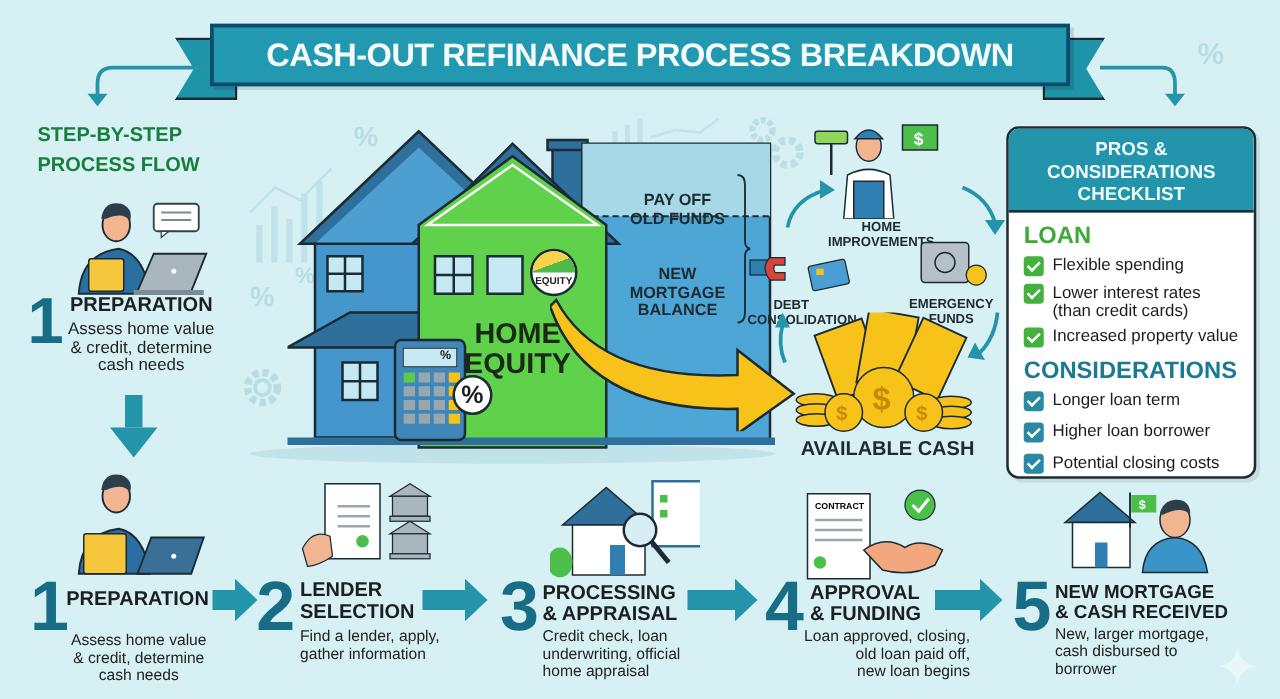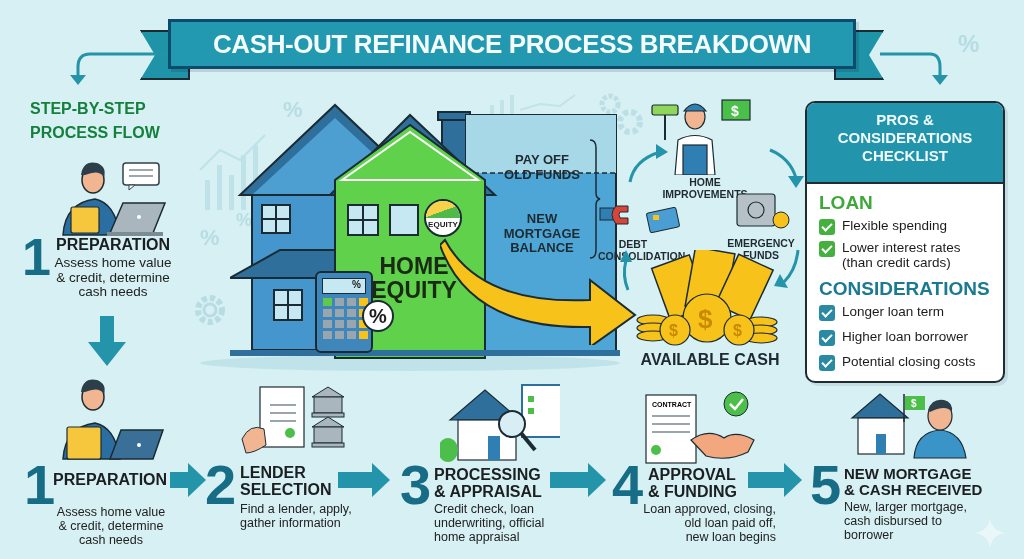--- a/index.html
+++ b/index.html
@@ -35,21 +35,21 @@
   .house-shadow { left: 200px; top: 355px; width: 420px; height: 16px; border-radius: 50%; background: #bfe3e8; }
 
   
   .checklist {
     left: 805px; top: 101px; width: 200px; height: 282px;
     background: #ffffff; border: 2px solid #1f2d33; border-radius: 10px; overflow: hidden;
     box-shadow: 3px 3px 0 rgba(0,0,0,0.08);
   }
   .checklist-head {
     background: #2294ab; color: #f1fbfd; text-align: center;
-    font-weight: bold; font-size: 15px; line-height: 18px; padding: 8px 4px 17px;
+    font-weight: bold; font-size: 15px; line-height: 18px; padding: 8px 4px 3px;
     border-bottom: 2px solid #1f2d33;
   }
   .cl-section { font-weight: bold; font-size: 19px; margin: 8px 0 4px 12px; }
   .cl-item { display: flex; align-items: flex-start; margin: 0 6px 5px 12px; font-size: 13.5px; line-height: 15px; color: #1c1c1c; }
   .cb { width: 16px; height: 16px; border-radius: 3px; flex: 0 0 16px; margin-right: 7px; margin-top: 1px; position: relative; }
   .cb::after {
     content: ""; position: absolute; left: 5px; top: 2px; width: 4px; height: 8px;
     border: solid #fff; border-width: 0 2px 2px 0; transform: rotate(45deg);
   }
   .flow-arrow { position: absolute; width: 36px; height: 34px; }
@@ -291,20 +291,24 @@
   </div>
   <div class="cl-section" style="color:#3fa83a">LOAN</div>
   <div class="cl-item">
     <span class="cb" style="background:#44b03e"></span>
     <span>Flexible spending</span>
   </div>
   <div class="cl-item">
     <span class="cb" style="background:#44b03e"></span>
     <span><span>Lower interest rates</span><br><span>(than credit cards)</span></span>
   </div>
+  <div class="cl-item">
+    <span class="cb" style="background:#44b03e"></span>
+    <span>Increased property value</span>
+  </div>
   <div class="cl-section" style="color:#1b7a91;margin-top:8px">CONSIDERATIONS</div>
   <div class="cl-item" style="margin-bottom:8px">
     <span class="cb" style="background:#2a8aa3"></span>
     <span>Longer loan term</span>
   </div>
   <div class="cl-item" style="margin-bottom:8px">
     <span class="cb" style="background:#2a8aa3"></span>
     <span>Higher loan borrower</span>
   </div>
   <div class="cl-item">

